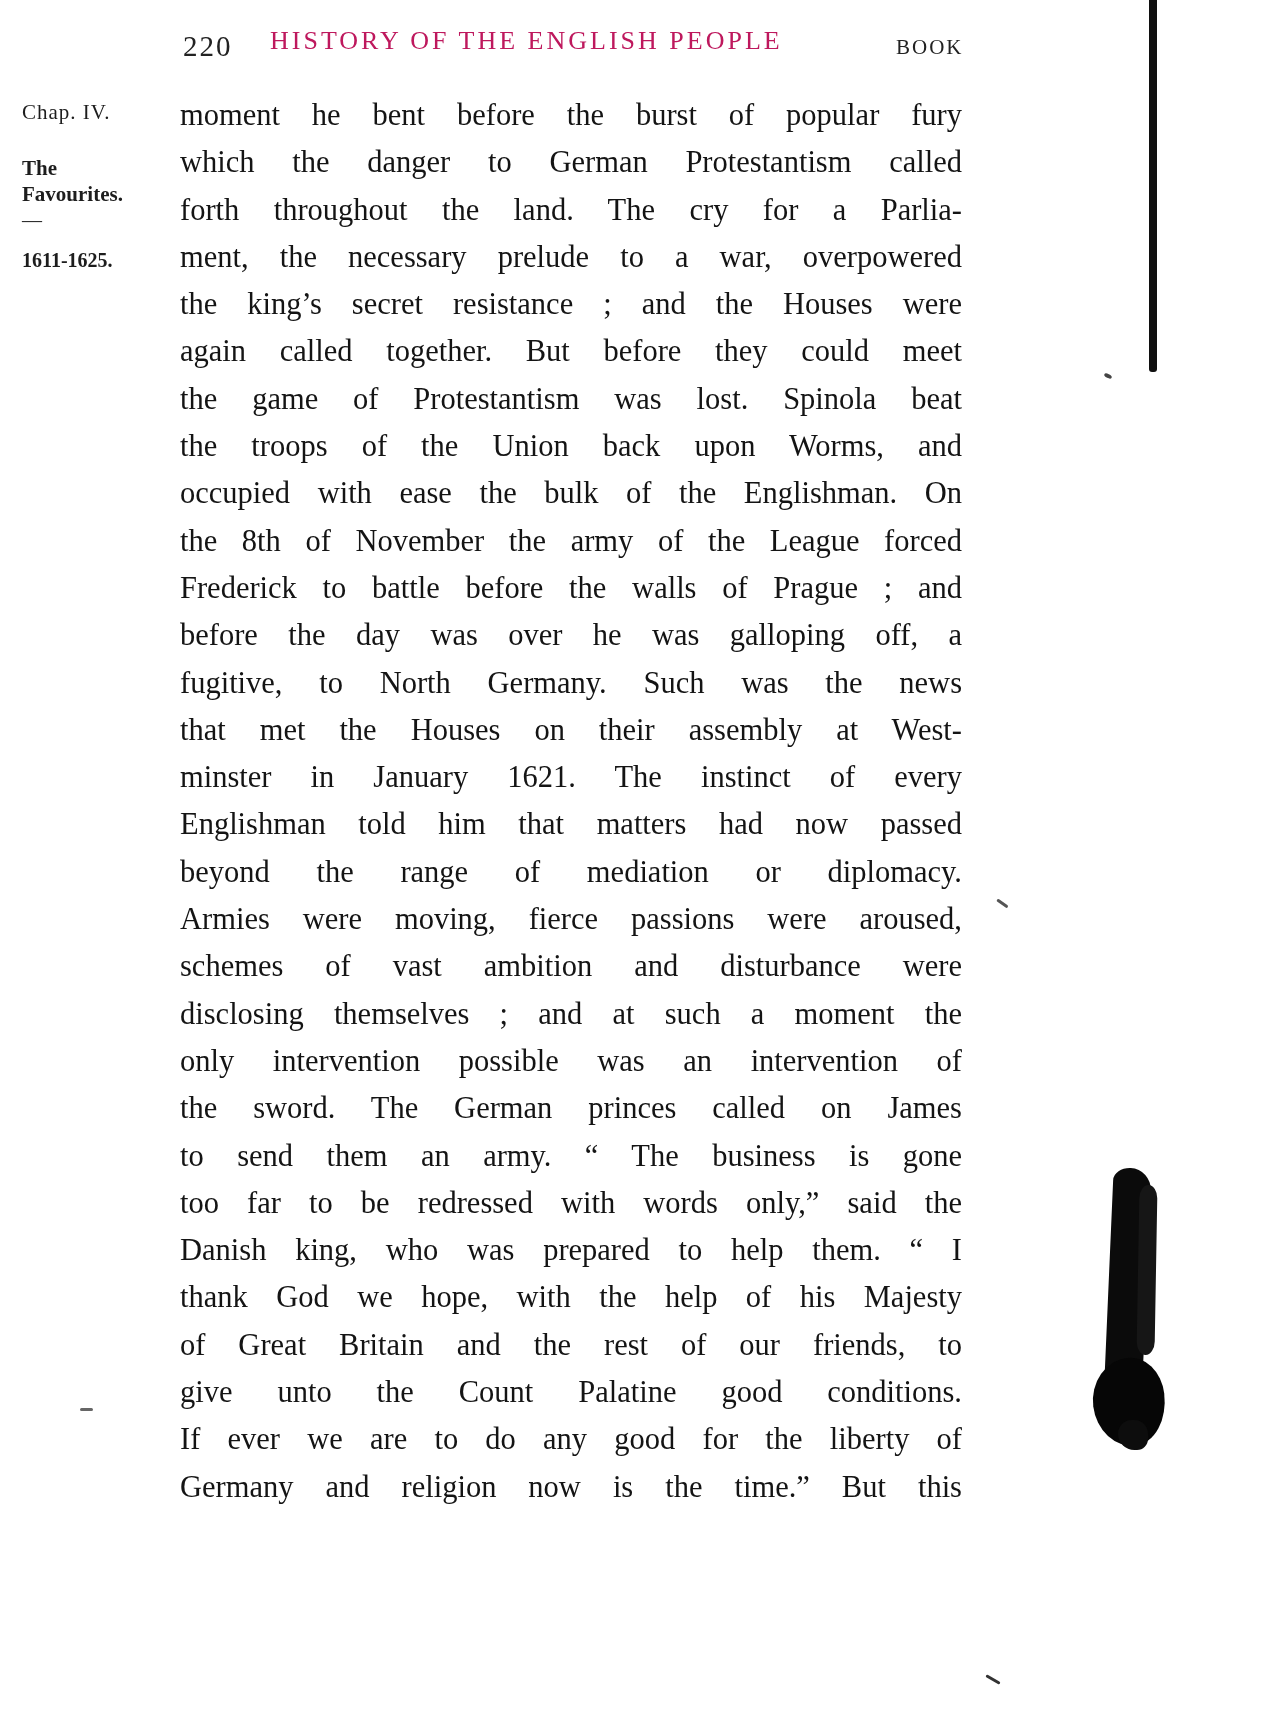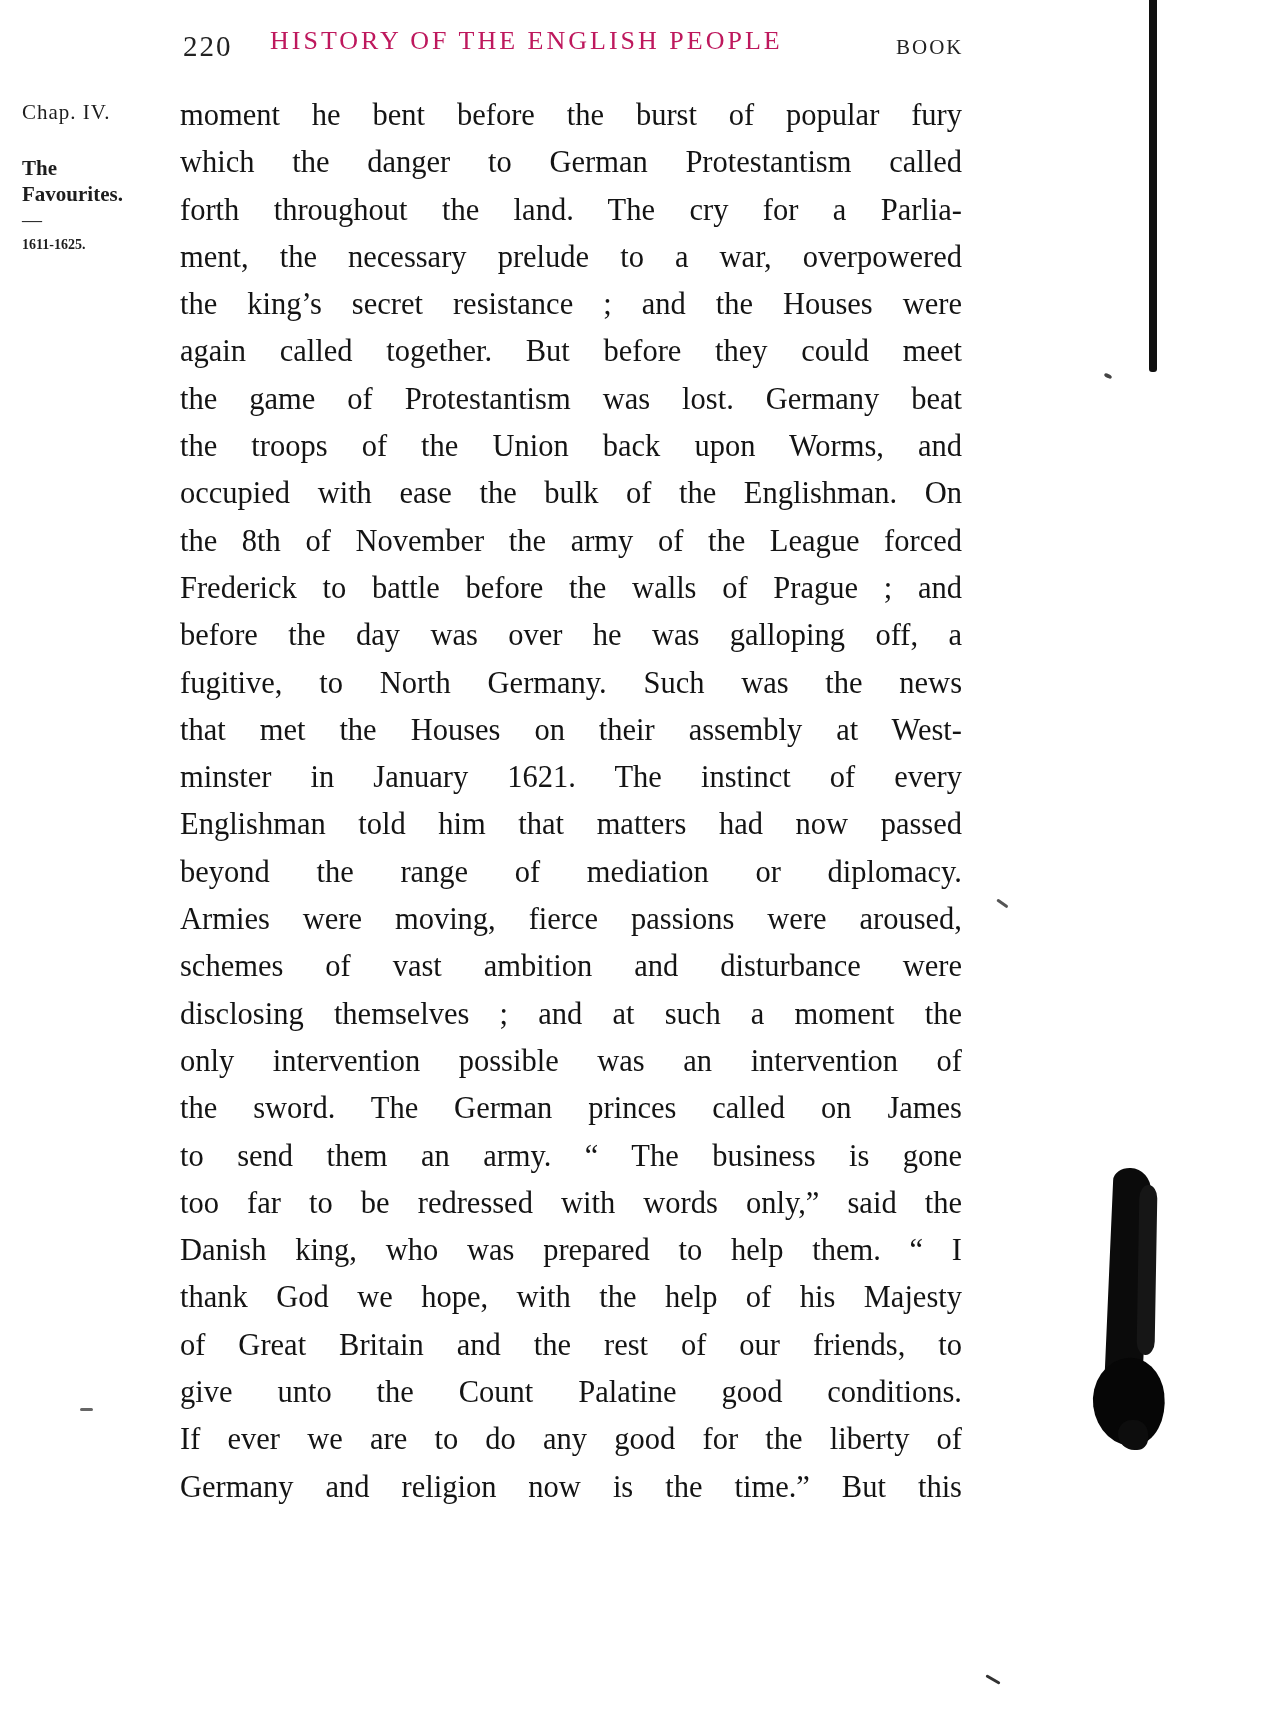--- a/index.html
+++ b/index.html
@@ -16,21 +16,21 @@
   .page-number{position:absolute;left:183px;top:4px;font-size:29px;letter-spacing:2px;color:#222;}
   .header-title{position:absolute;left:270px;top:0;width:600px;text-align:left;
     font-size:26px;letter-spacing:3px;color:#be185d;white-space:nowrap;}
   .header-right{position:absolute;left:888px;top:9px;font-size:21px;letter-spacing:2px;color:#222;margin-left:8px;}
 
   
   .margin-notes{position:absolute;left:22px;top:100px;width:150px;text-align:left;color:#1d1d1d;}
   .mn-chapter{font-size:21px;letter-spacing:1px;}
   .mn-topic{margin-top:30px;font-weight:bold;font-size:21px;line-height:26px;}
   .mn-divider{margin-top:8px;font-size:20px;letter-spacing:-1px;line-height:10px;}
-  .mn-dates{margin-top:12px;font-weight:bold;font-size:14px;}
+  .mn-dates{margin-top:24px;font-weight:bold;font-size:20px;}
 
   
   .body-text{position:absolute;left:180px;top:92px;width:782px;}
   .body-text .line{
     font-size:30.5px;line-height:47.3px;height:47.3px;
     text-align:justify;text-align-last:justify;
     white-space:normal;color:#141414;
   }
 
   
@@ -70,21 +70,21 @@
     <div class="mn-dates">1611-1625.</div>
   </div>
 
   <div class="body-text">
       <div class="line">moment he bent before the burst of popular fury</div>
       <div class="line">which the danger to German Protestantism called</div>
       <div class="line">forth throughout the land. The cry for a Parlia-</div>
       <div class="line">ment, the necessary prelude to a war, overpowered</div>
       <div class="line">the king’s secret resistance ; and the Houses were</div>
       <div class="line">again called together. But before they could meet</div>
-      <div class="line">the game of Protestantism was lost. Germany beat</div>
+      <div class="line">the game of Protestantism was lost. Spinola beat</div>
       <div class="line">the troops of the Union back upon Worms, and</div>
       <div class="line">occupied with ease the bulk of the Englishman. On</div>
       <div class="line">the 8th of November the army of the League forced</div>
       <div class="line">Frederick to battle before the walls of Prague ; and</div>
       <div class="line">before the day was over he was galloping off, a</div>
       <div class="line">fugitive, to North Germany. Such was the news</div>
       <div class="line">that met the Houses on their assembly at West-</div>
       <div class="line">minster in January 1621. The instinct of every</div>
       <div class="line">Englishman told him that matters had now passed</div>
       <div class="line">beyond the range of mediation or diplomacy.</div>

